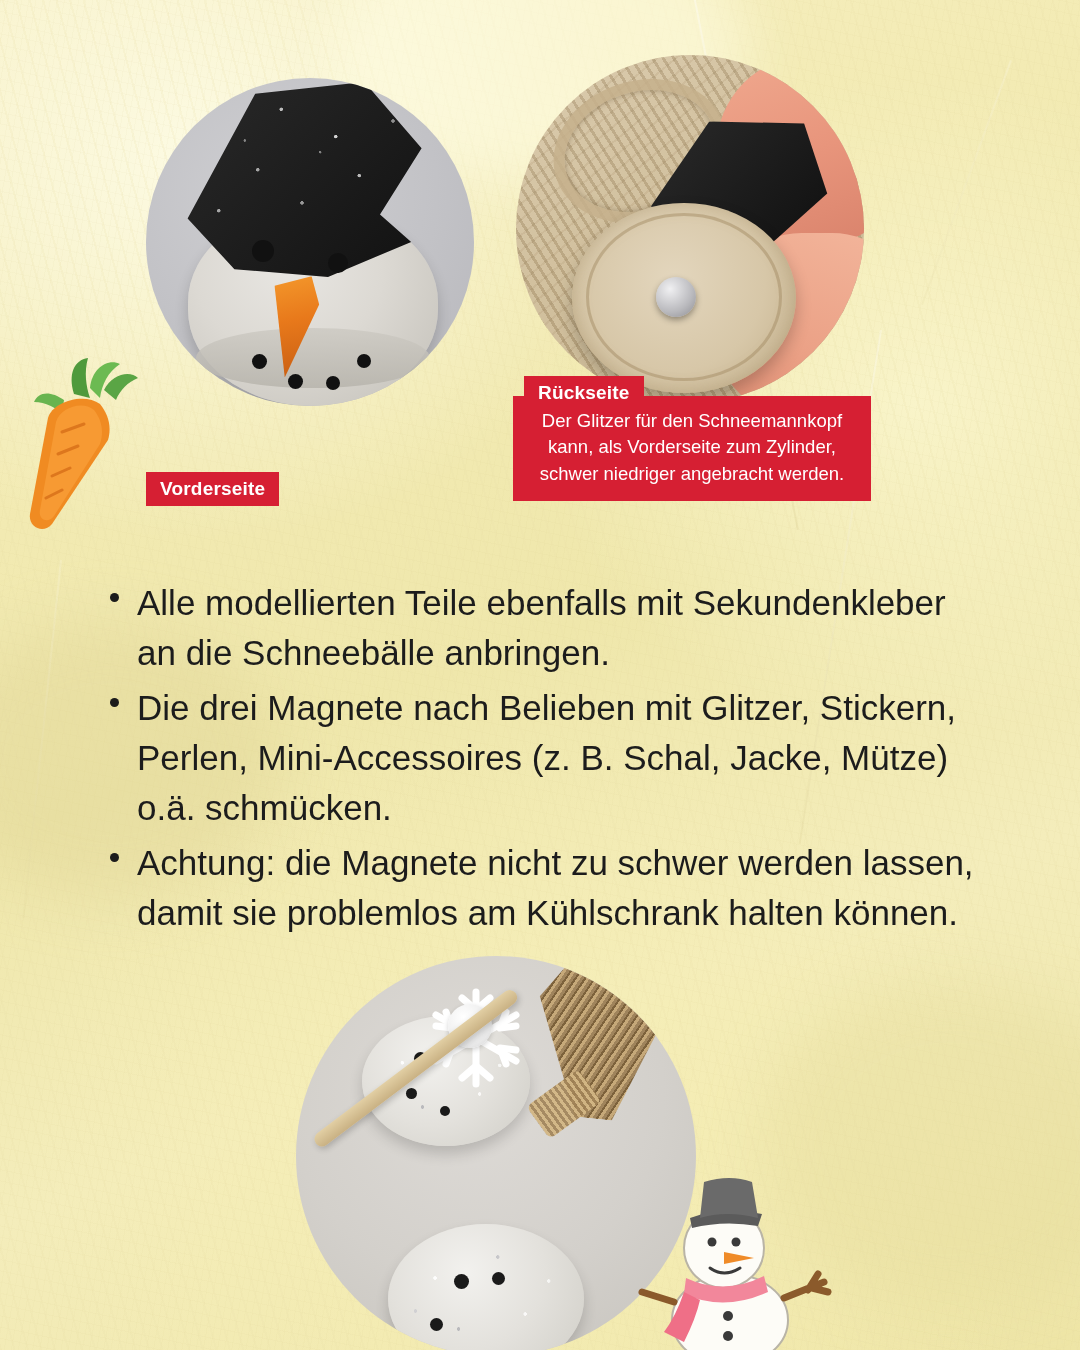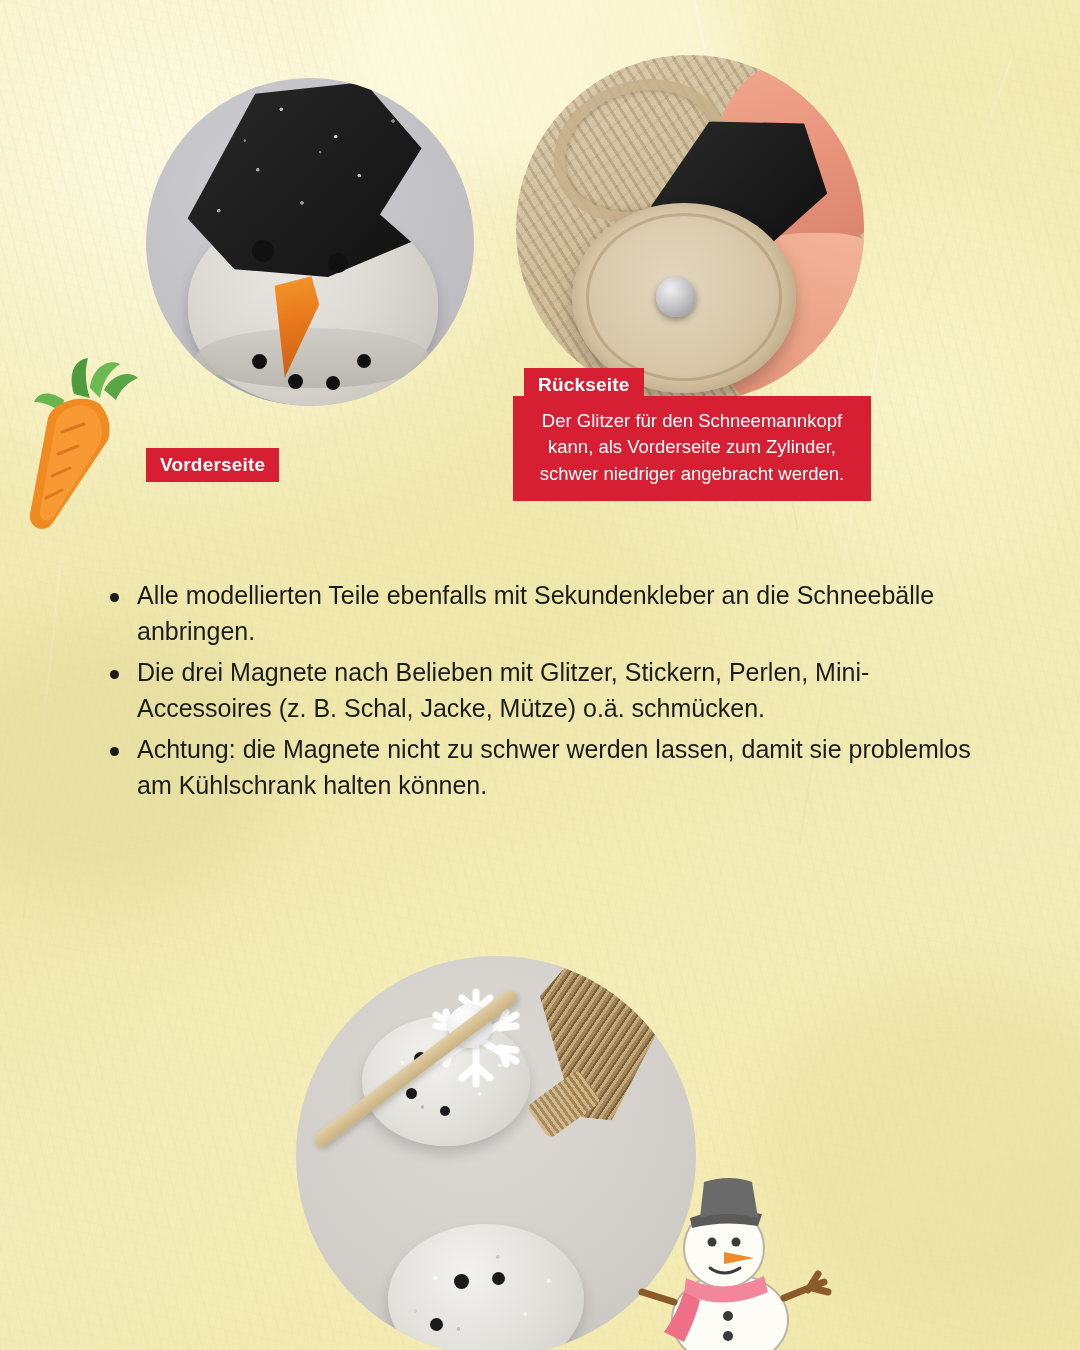--- a/index.html
+++ b/index.html
@@ -230,43 +230,43 @@
     position: absolute;
     background: #d61f33;
     color: #ffffff;
     font-weight: bold;
     letter-spacing: .2px;
     padding: 7px 14px 8px 14px;
     font-size: 19px;
     line-height: 1;
     white-space: nowrap;
   }
-  #tag-front { left: 146px; top: 448px; }
-  #tag-back { left: 524px; top: 368px; }
+  #tag-front { left: 146px; top: 472px; }
+  #tag-back { left: 524px; top: 376px; }
 
   .callout {
     position: absolute;
     left: 513px; top: 396px;
     width: 358px;
     background: #d61f33;
     color: #fff;
     text-align: center;
     padding: 12px 12px 14px;
     font-size: 18.5px;
     line-height: 1.42;
   }
   .callout div { white-space: nowrap; }
 
   
   #instructions {
     position: absolute;
     left: 104px; top: 578px;
     width: 880px;
     color: #1c1c1c;
-    font-size: 25px;
+    font-size: 35px;
     line-height: 1.42;
   }
   #instructions ul { margin: 0; padding: 0; list-style: none; }
   #instructions li {
     position: relative;
     padding-left: 33px;
     margin-bottom: 6px;
   }
   #instructions li::before {
     content: "";

